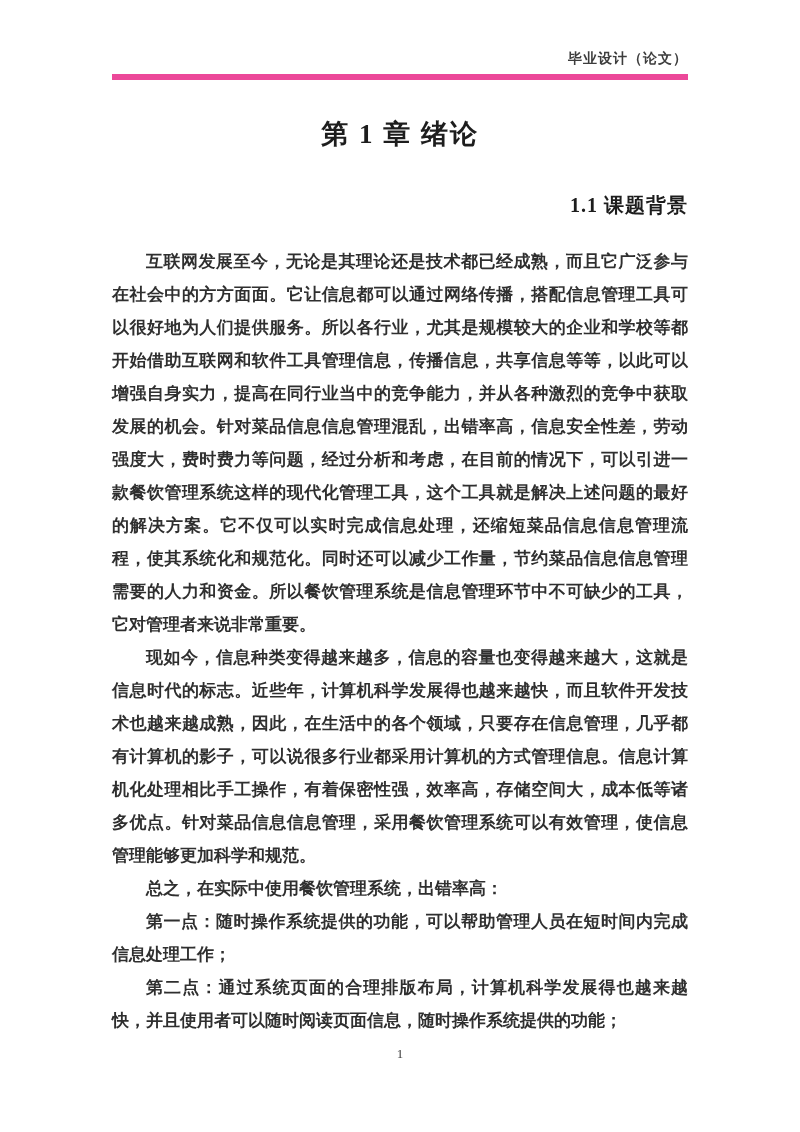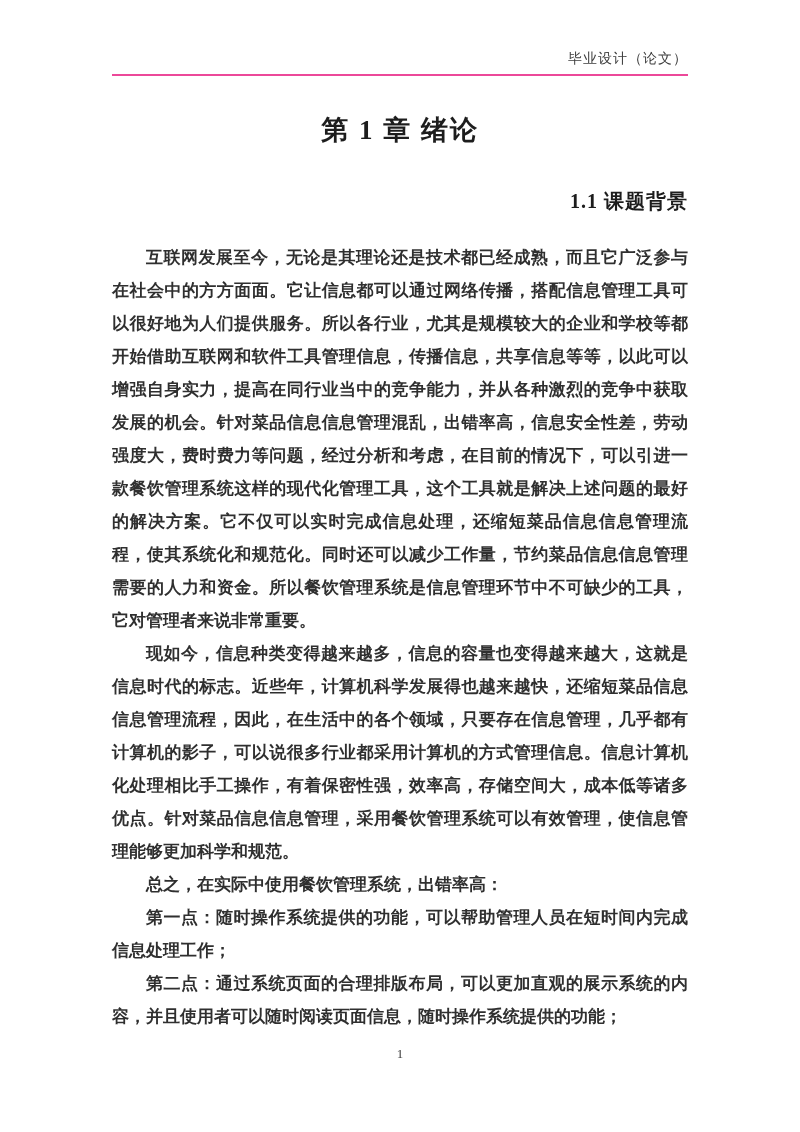--- a/index.html
+++ b/index.html
@@ -22,21 +22,22 @@
   }
   .doc-header {
     padding: 50px 112px 0 112px;
   }
   .doc-header-inner {
     text-align: right;
     font-size: 14px;
     letter-spacing: 1px;
     color: #3d3d3d;
     padding-bottom: 6px;
-    border-bottom: 2px solid #ec4899;
+    border-bottom: 6px solid #ec4899;
+    font-weight: bold;
   }
   .chapter-title {
     margin: 36px 112px 0 112px;
     text-align: center;
     font-size: 27px;
     font-weight: bold;
     color: #1d1d1d;
     letter-spacing: 2px;
   }
   .doc-main {
@@ -81,23 +82,23 @@
   <h1 class="chapter-title">第 1 章 绪论</h1>
 
   <main class="doc-main">
 
     <section>
       <h2 class="section-heading">1.1 课题背景</h2>
       <p class="body-para">互联网发展至今，无论是其理论还是技术都已经成熟，而且它广泛参与在社会中的方方面面。它让信息都可以通过网络传播，搭配信息管理工具可以很好地为人们提供服务。所以各行业，尤其是规模较大的企业和学校等都开始借助互联网和软件工具管理信息，传播信息，共享信息等等，以此可以增强自身实力，提高在同行业当中的竞争能力，并从各种激烈的竞争中获取发展的机会。针对菜品信息信息管理混乱，出错率高，信息安全性差，劳动强度大，费时费力等问题，经过分析和考虑，在目前的情况下，可以引进一款餐饮管理系统这样的现代化管理工具，这个工具就是解决上述问题的最好的解决方案。它不仅可以实时完成信息处理，还缩短菜品信息信息管理流程，使其系统化和规范化。同时还可以减少工作量，节约菜品信息信息管理需要的人力和资金。所以餐饮管理系统是信息管理环节中不可缺少的工具，它对管理者来说非常重要。</p>
     </section>
 
     <section>
-      <p class="body-para">现如今，信息种类变得越来越多，信息的容量也变得越来越大，这就是信息时代的标志。近些年，计算机科学发展得也越来越快，还缩短菜品信息信息管理流程，因此，在生活中的各个领域，只要存在信息管理，几乎都有计算机的影子，可以说很多行业都采用计算机的方式管理信息。信息计算机化处理相比手工操作，有着保密性强，效率高，存储空间大，成本低等诸多优点。针对菜品信息信息管理，采用餐饮管理系统可以有效管理，使信息管理能够更加科学和规范。</p>
+      <p class="body-para">现如今，信息种类变得越来越多，信息的容量也变得越来越大，这就是信息时代的标志。近些年，计算机科学发展得也越来越快，而且软件开发技术也越来越成熟，因此，在生活中的各个领域，只要存在信息管理，几乎都有计算机的影子，可以说很多行业都采用计算机的方式管理信息。信息计算机化处理相比手工操作，有着保密性强，效率高，存储空间大，成本低等诸多优点。针对菜品信息信息管理，采用餐饮管理系统可以有效管理，使信息管理能够更加科学和规范。</p>
       <p class="body-para">总之，在实际中使用餐饮管理系统，出错率高：</p>
       <p class="body-para">第一点：随时操作系统提供的功能，可以帮助管理人员在短时间内完成信息处理工作；</p>
-      <p class="body-para">第二点：通过系统页面的合理排版布局，可以更加直观的展示系统的内容，并且使用者可以随时阅读页面信息，随时操作系统提供的功能；</p>
+      <p class="body-para">第二点：通过系统页面的合理排版布局，计算机科学发展得也越来越快，并且使用者可以随时阅读页面信息，随时操作系统提供的功能；</p>
     </section>
 
   </main>
 
   <div class="page-number">1</div>
 
 </div>
 
 </body></html>

